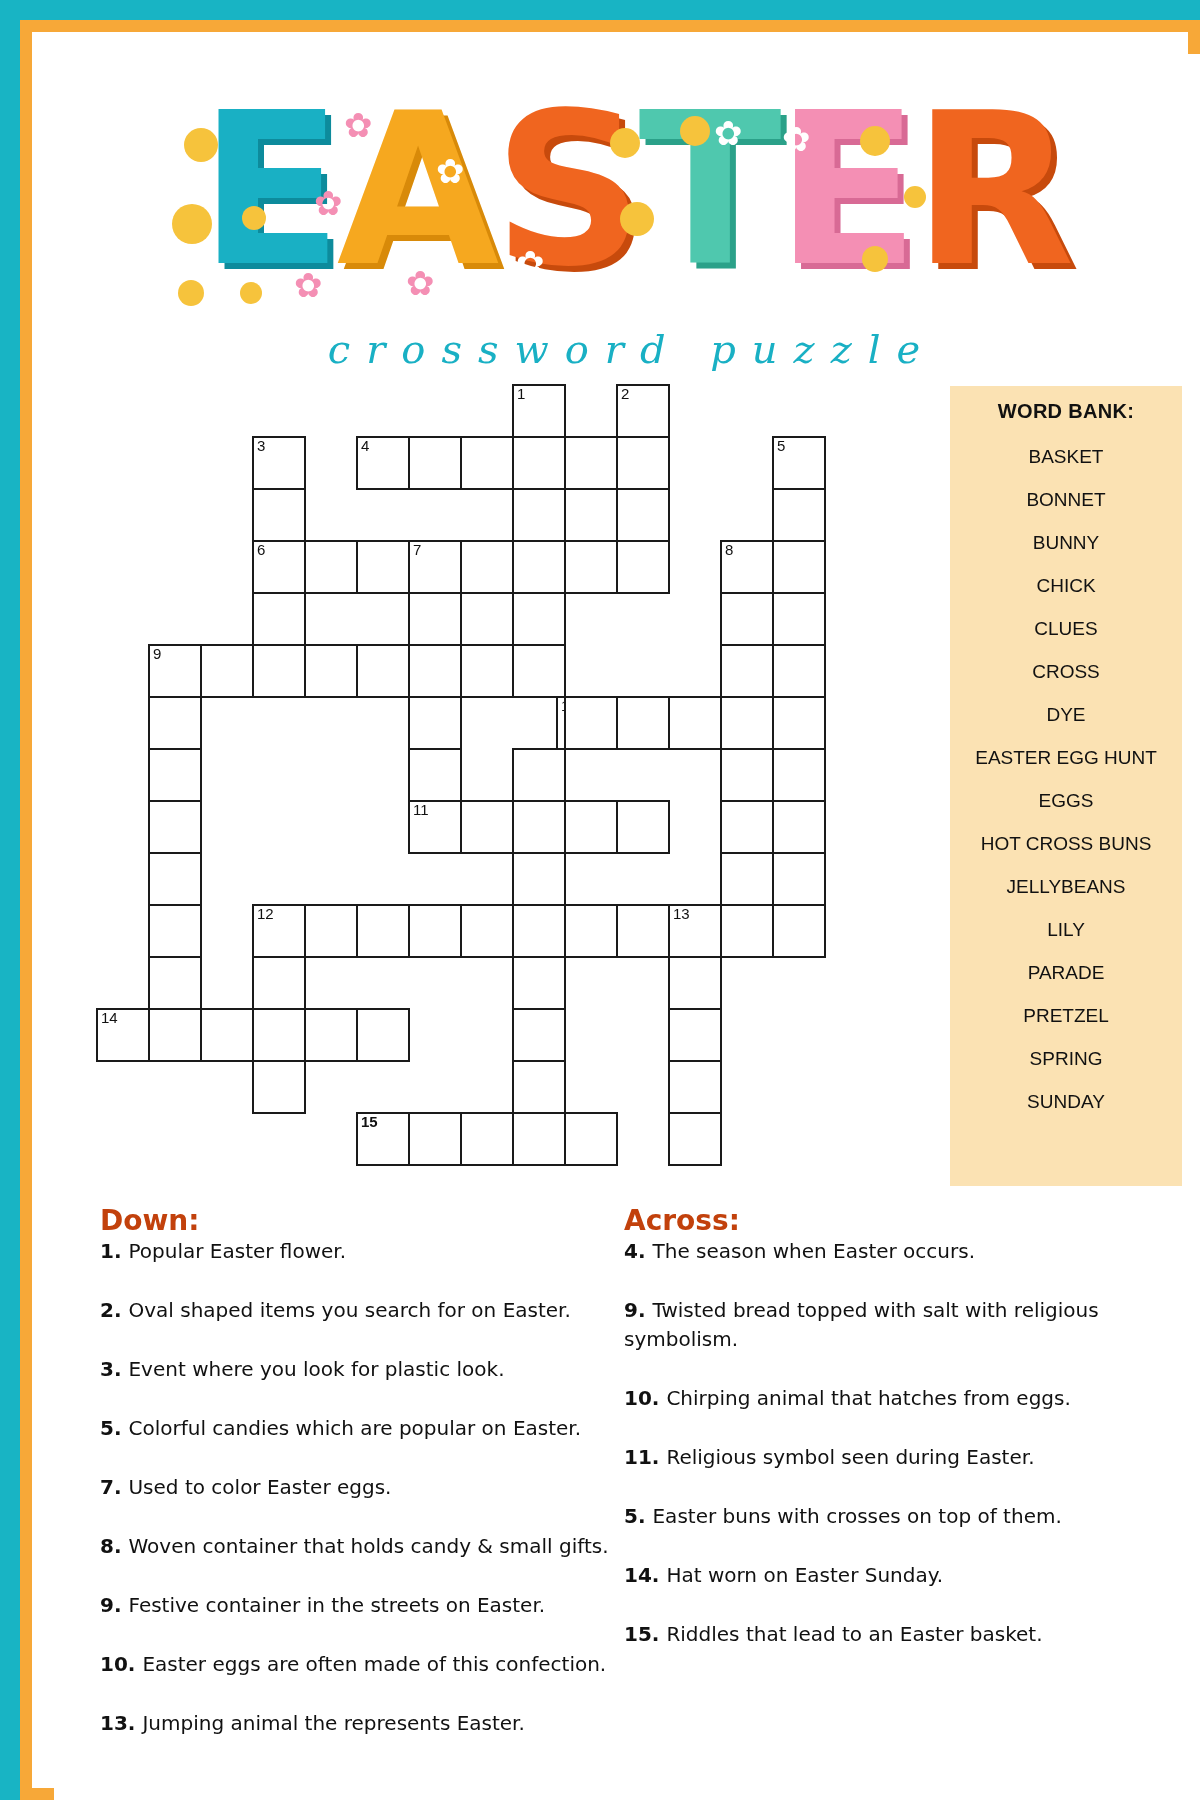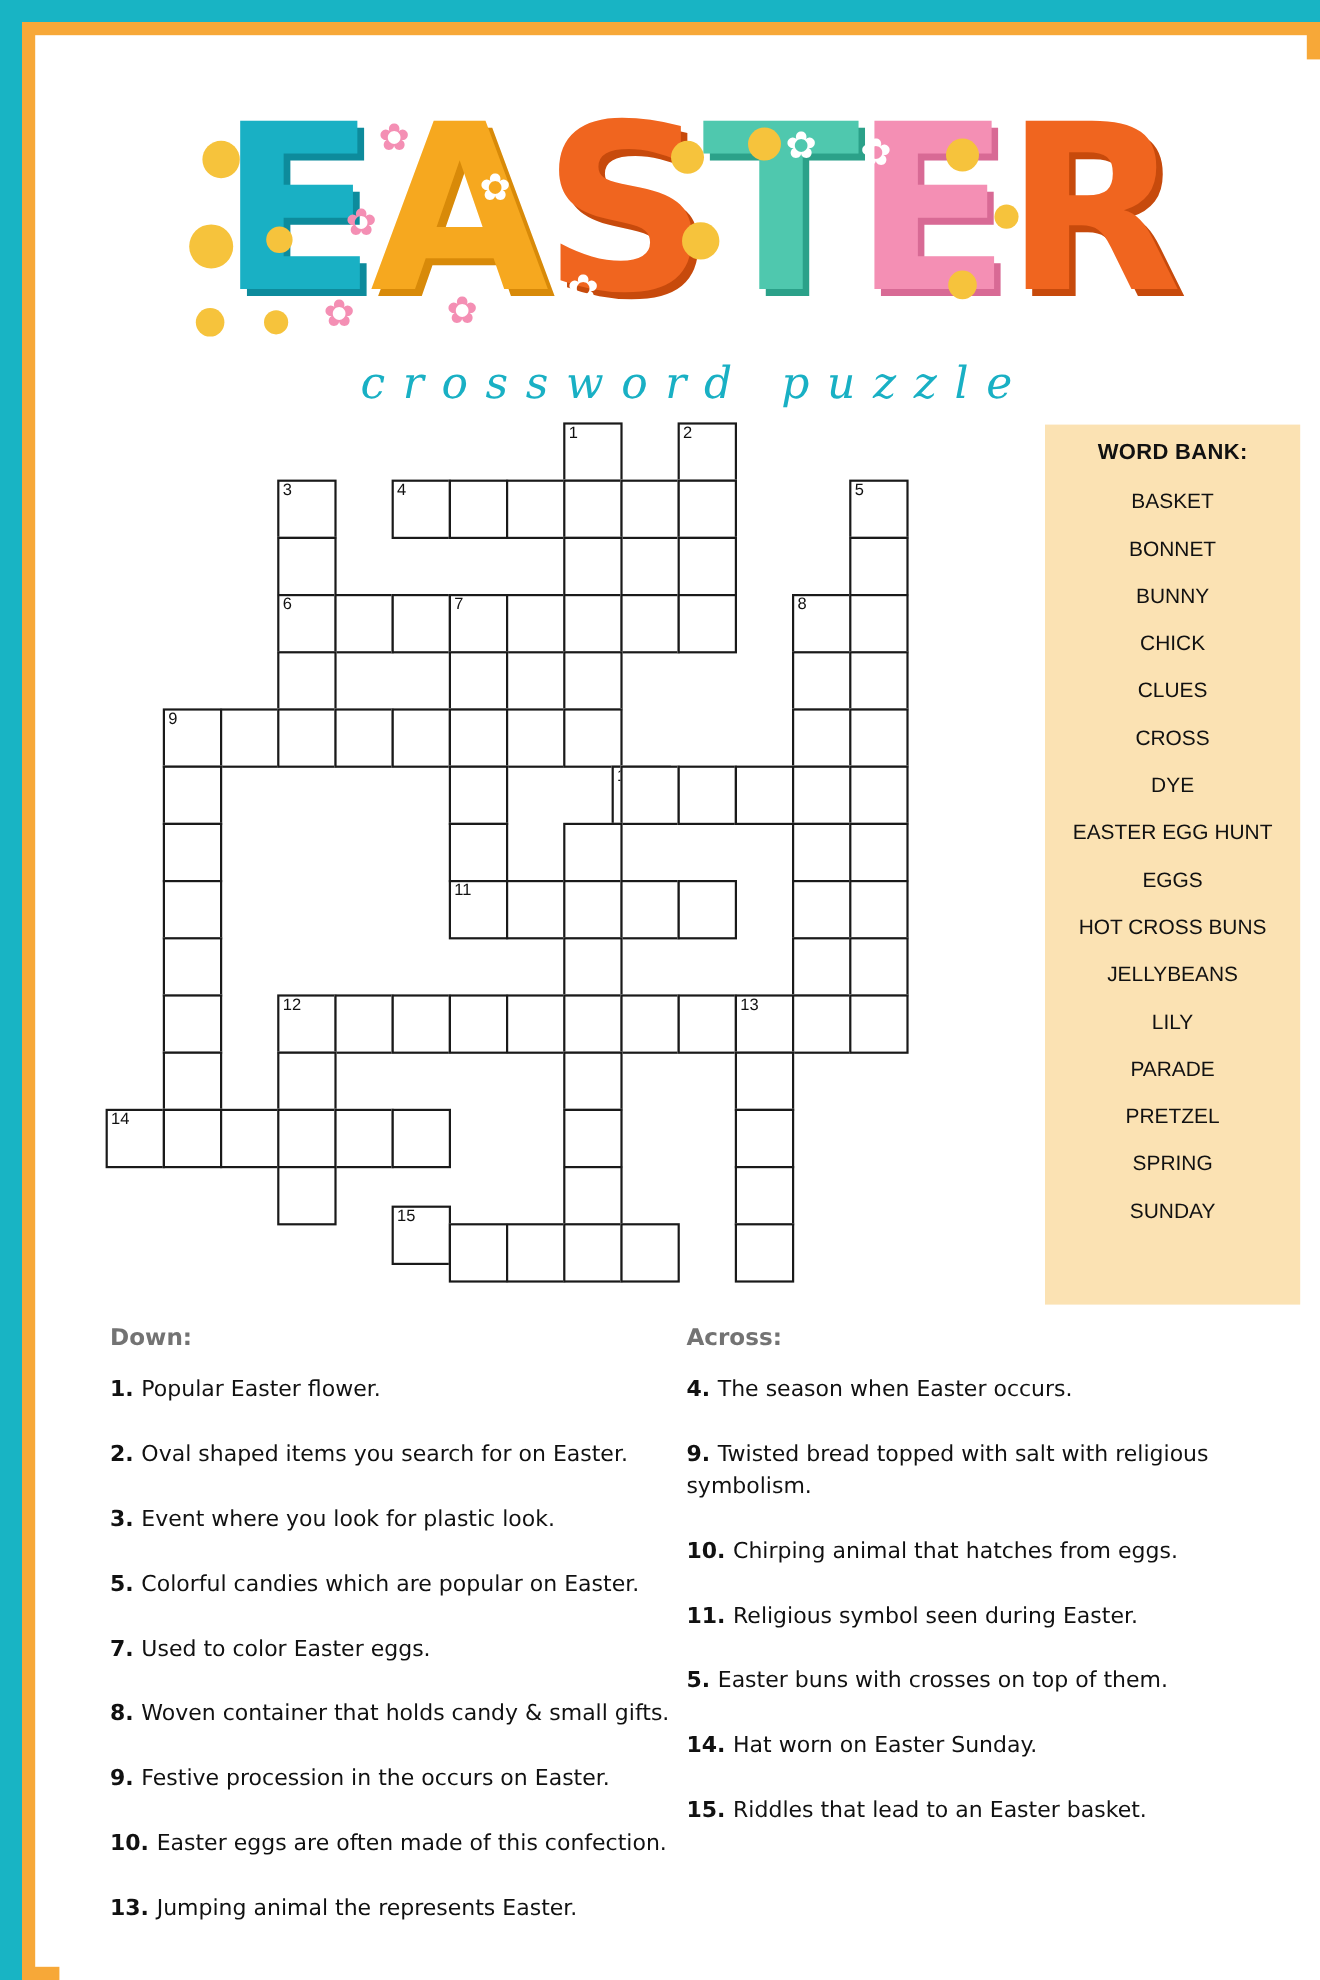--- a/index.html
+++ b/index.html
@@ -157,24 +157,23 @@
   }
   .col {
     position: absolute;
     top: 0;
     width: 548px;
   }
   .col-down { left: 46px; }
   .col-across { left: 570px; }
   .col-head {
     font-weight: bold;
-    font-size: 21px;
-    color: #737373;
+    font-size: 28px;
+    color: #c2410c;
     font-family: "DejaVu Sans", sans-serif;
-    margin-bottom: 20px;
   }
   .clue {
     font-size: 20px;
     color: #111;
     line-height: 29px;
     margin-bottom: 30px;
     font-family: "DejaVu Sans", sans-serif;
   }
   .clue b { font-weight: bold; }
 </style>
@@ -333,21 +332,21 @@
           <div class="cell" style="left: 94px; top: 624px;"></div>
           <div class="cell" style="left: 146px; top: 624px;"></div>
           <div class="cell" style="left: 198px; top: 624px;"></div>
           <div class="cell" style="left: 250px; top: 624px;"></div>
           <div class="cell" style="left: 302px; top: 624px;"></div>
           <div class="cell" style="left: 458px; top: 624px;"></div>
           <div class="cell" style="left: 614px; top: 624px;"></div>
           <div class="cell" style="left: 198px; top: 676px;"></div>
           <div class="cell" style="left: 458px; top: 676px;"></div>
           <div class="cell" style="left: 614px; top: 676px;"></div>
-          <div class="cell" style="left: 302px; top: 712px;">
+          <div class="cell" style="left: 302px; top: 728px; font-weight: bold;">
             <span class="num">15</span>
           </div>
           <div class="cell" style="left: 354px; top: 728px;"></div>
           <div class="cell" style="left: 406px; top: 728px;"></div>
           <div class="cell" style="left: 458px; top: 728px;"></div>
           <div class="cell" style="left: 510px; top: 728px;"></div>
           <div class="cell" style="left: 614px; top: 728px;"></div>
         </div>
 
       <div class="wordbank">
@@ -375,21 +374,21 @@
       <div class="clues">
         <div class="col col-down">
           <div class="col-head">Down:</div>
           <div>
               <div class="clue"><b>1. </b><span>Popular Easter flower.</span></div>
               <div class="clue"><b>2. </b><span>Oval shaped items you search for on Easter.</span></div>
               <div class="clue"><b>3. </b><span>Event where you look for plastic look.</span></div>
               <div class="clue"><b>5. </b><span>Colorful candies which are popular on Easter.</span></div>
               <div class="clue"><b>7. </b><span>Used to color Easter eggs.</span></div>
               <div class="clue"><b>8. </b><span>Woven container that holds candy &amp; small gifts.</span></div>
-              <div class="clue"><b>9. </b><span>Festive procession in the occurs on Easter.</span></div>
+              <div class="clue"><b>9. </b><span>Festive container in the streets on Easter.</span></div>
               <div class="clue"><b>10. </b><span>Easter eggs are often made of this confection.</span></div>
               <div class="clue"><b>13. </b><span>Jumping animal the represents Easter.</span></div>
             </div>
         </div>
         <div class="col col-across">
           <div class="col-head">Across:</div>
           <div>
               <div class="clue"><b>4. </b><span>The season when Easter occurs.</span></div>
               <div class="clue"><b>9. </b><span>Twisted bread topped with salt with religious symbolism.</span></div>
               <div class="clue"><b>10. </b><span>Chirping animal that hatches from eggs.</span></div>

